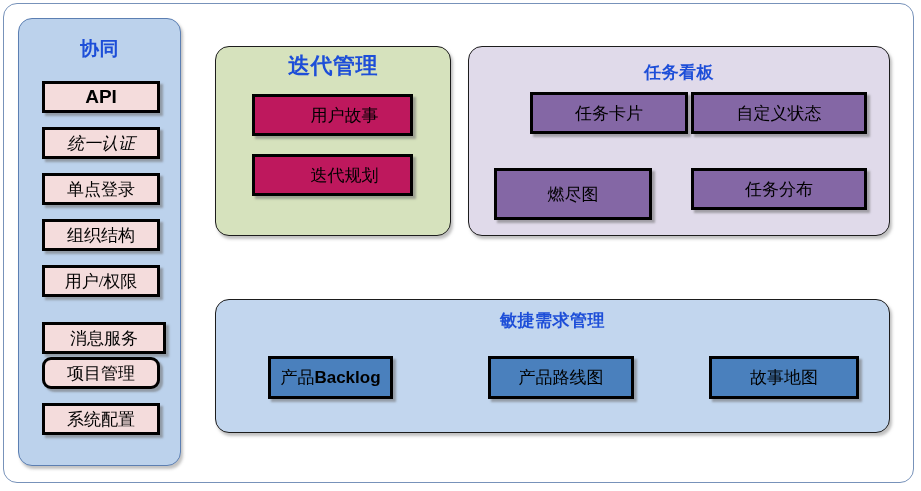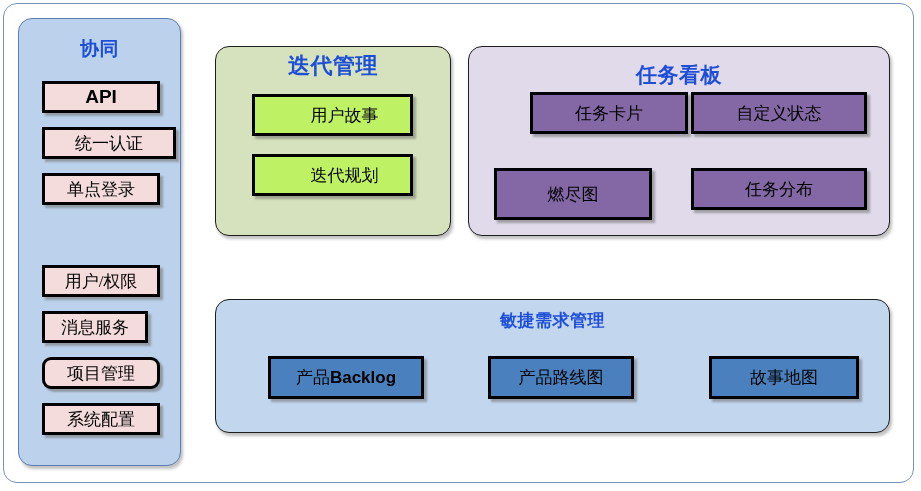--- a/index.html
+++ b/index.html
@@ -84,21 +84,21 @@
     left: 468px;
     top: 46px;
     width: 422px;
     height: 190px;
     background: #e0daea;
     border: 1.8px solid #1d1d1d;
     box-shadow: 2px 3px 3px rgba(130,130,130,0.5);
   }
   .panel-purple .panel-title {
     top: 14px;
-    font-size: 21px;
+    font-size: 17px;
   }
 
   
   .panel-blue {
     left: 215px;
     top: 299px;
     width: 675px;
     height: 134px;
     background: #c2d6ee;
     border: 1.8px solid #1d1d1d;
@@ -118,21 +118,21 @@
     align-items: center;
     justify-content: center;
     font-family: "Liberation Serif", serif;
     font-size: 17px;
     color: #000000;
     box-shadow: 3px 3px 2px rgba(110,110,110,0.55);
     white-space: nowrap;
   }
 
   .box-pink   { background: #f4dcdc; }
-  .box-green  { background: #bef264; padding-left: 24px; }
+  .box-green  { background: #be185d; padding-left: 24px; }
   .box-purple { background: #8467a5; }
   .box-blue   { background: #4a80bd; }
 
   .box-api {
     font-family: "Liberation Sans", sans-serif;
     font-weight: bold;
     font-size: 19px;
   }
   .mixed-latin {
     font-family: "Liberation Sans", sans-serif;
@@ -144,28 +144,29 @@
 
 <div id="canvas">
 
   <div class="outer-frame"></div>
 
   <div class="panel panel-sidebar">
     <div class="panel-title">协同</div>
 
     <div class="box box-pink box-api" style="left:23px; top:62px; width:118px; height:32px;">API</div>
 
-    <div class="box box-pink" style="left:23px; top:108px; width:134px; height:32px;">统一认证</div>
+    <div class="box box-pink" style="left:23px; top:108px; width:118px; height:32px;font-style:italic;">统一认证</div>
 
     <div class="box box-pink" style="left:23px; top:154px; width:118px; height:32px;">单点登录</div>
 
+    <div class="box box-pink" style="left:23px; top:200px; width:118px; height:32px;">组织结构</div>
 
     <div class="box box-pink" style="left:23px; top:246px; width:118px; height:32px;">用户/权限</div>
 
-    <div class="box box-pink" style="left:23px; top:292px; width:106px; height:32px;">消息服务</div>
+    <div class="box box-pink" style="left:23px; top:303px; width:124px; height:32px;">消息服务</div>
 
     <div class="box box-pink" style="left:23px; top:338px; width:118px; height:32px;border-radius:9px;">项目管理</div>
 
     <div class="box box-pink" style="left:23px; top:384px; width:118px; height:32px;">系统配置</div>
   </div>
 
   <div class="panel panel-green">
     <div class="panel-title">迭代管理</div>
 
     <div class="box box-green" style="left:36px; top:47px; width:161px; height:42px;">用户故事</div>
@@ -181,21 +182,21 @@
     <div class="box box-purple" style="left:222px; top:45px; width:176px; height:42px;">自定义状态</div>
 
     <div class="box box-purple" style="left:25px; top:121px; width:158px; height:52px;">燃尽图</div>
 
     <div class="box box-purple" style="left:222px; top:121px; width:176px; height:42px;">任务分布</div>
   </div>
 
   <div class="panel panel-blue">
     <div class="panel-title">敏捷需求管理</div>
 
-    <div class="box box-blue" style="left:52px; top:56px; width:156px; height:43px;align-items:center;">
+    <div class="box box-blue" style="left:52px; top:56px; width:125px; height:43px;align-items:center;">
       <span>产品</span>
         <span class="mixed-latin">Backlog</span>
     </div>
 
     <div class="box box-blue" style="left:272px; top:56px; width:146px; height:43px;">产品路线图</div>
 
     <div class="box box-blue" style="left:493px; top:56px; width:150px; height:43px;">故事地图</div>
   </div>
 
 </div>

